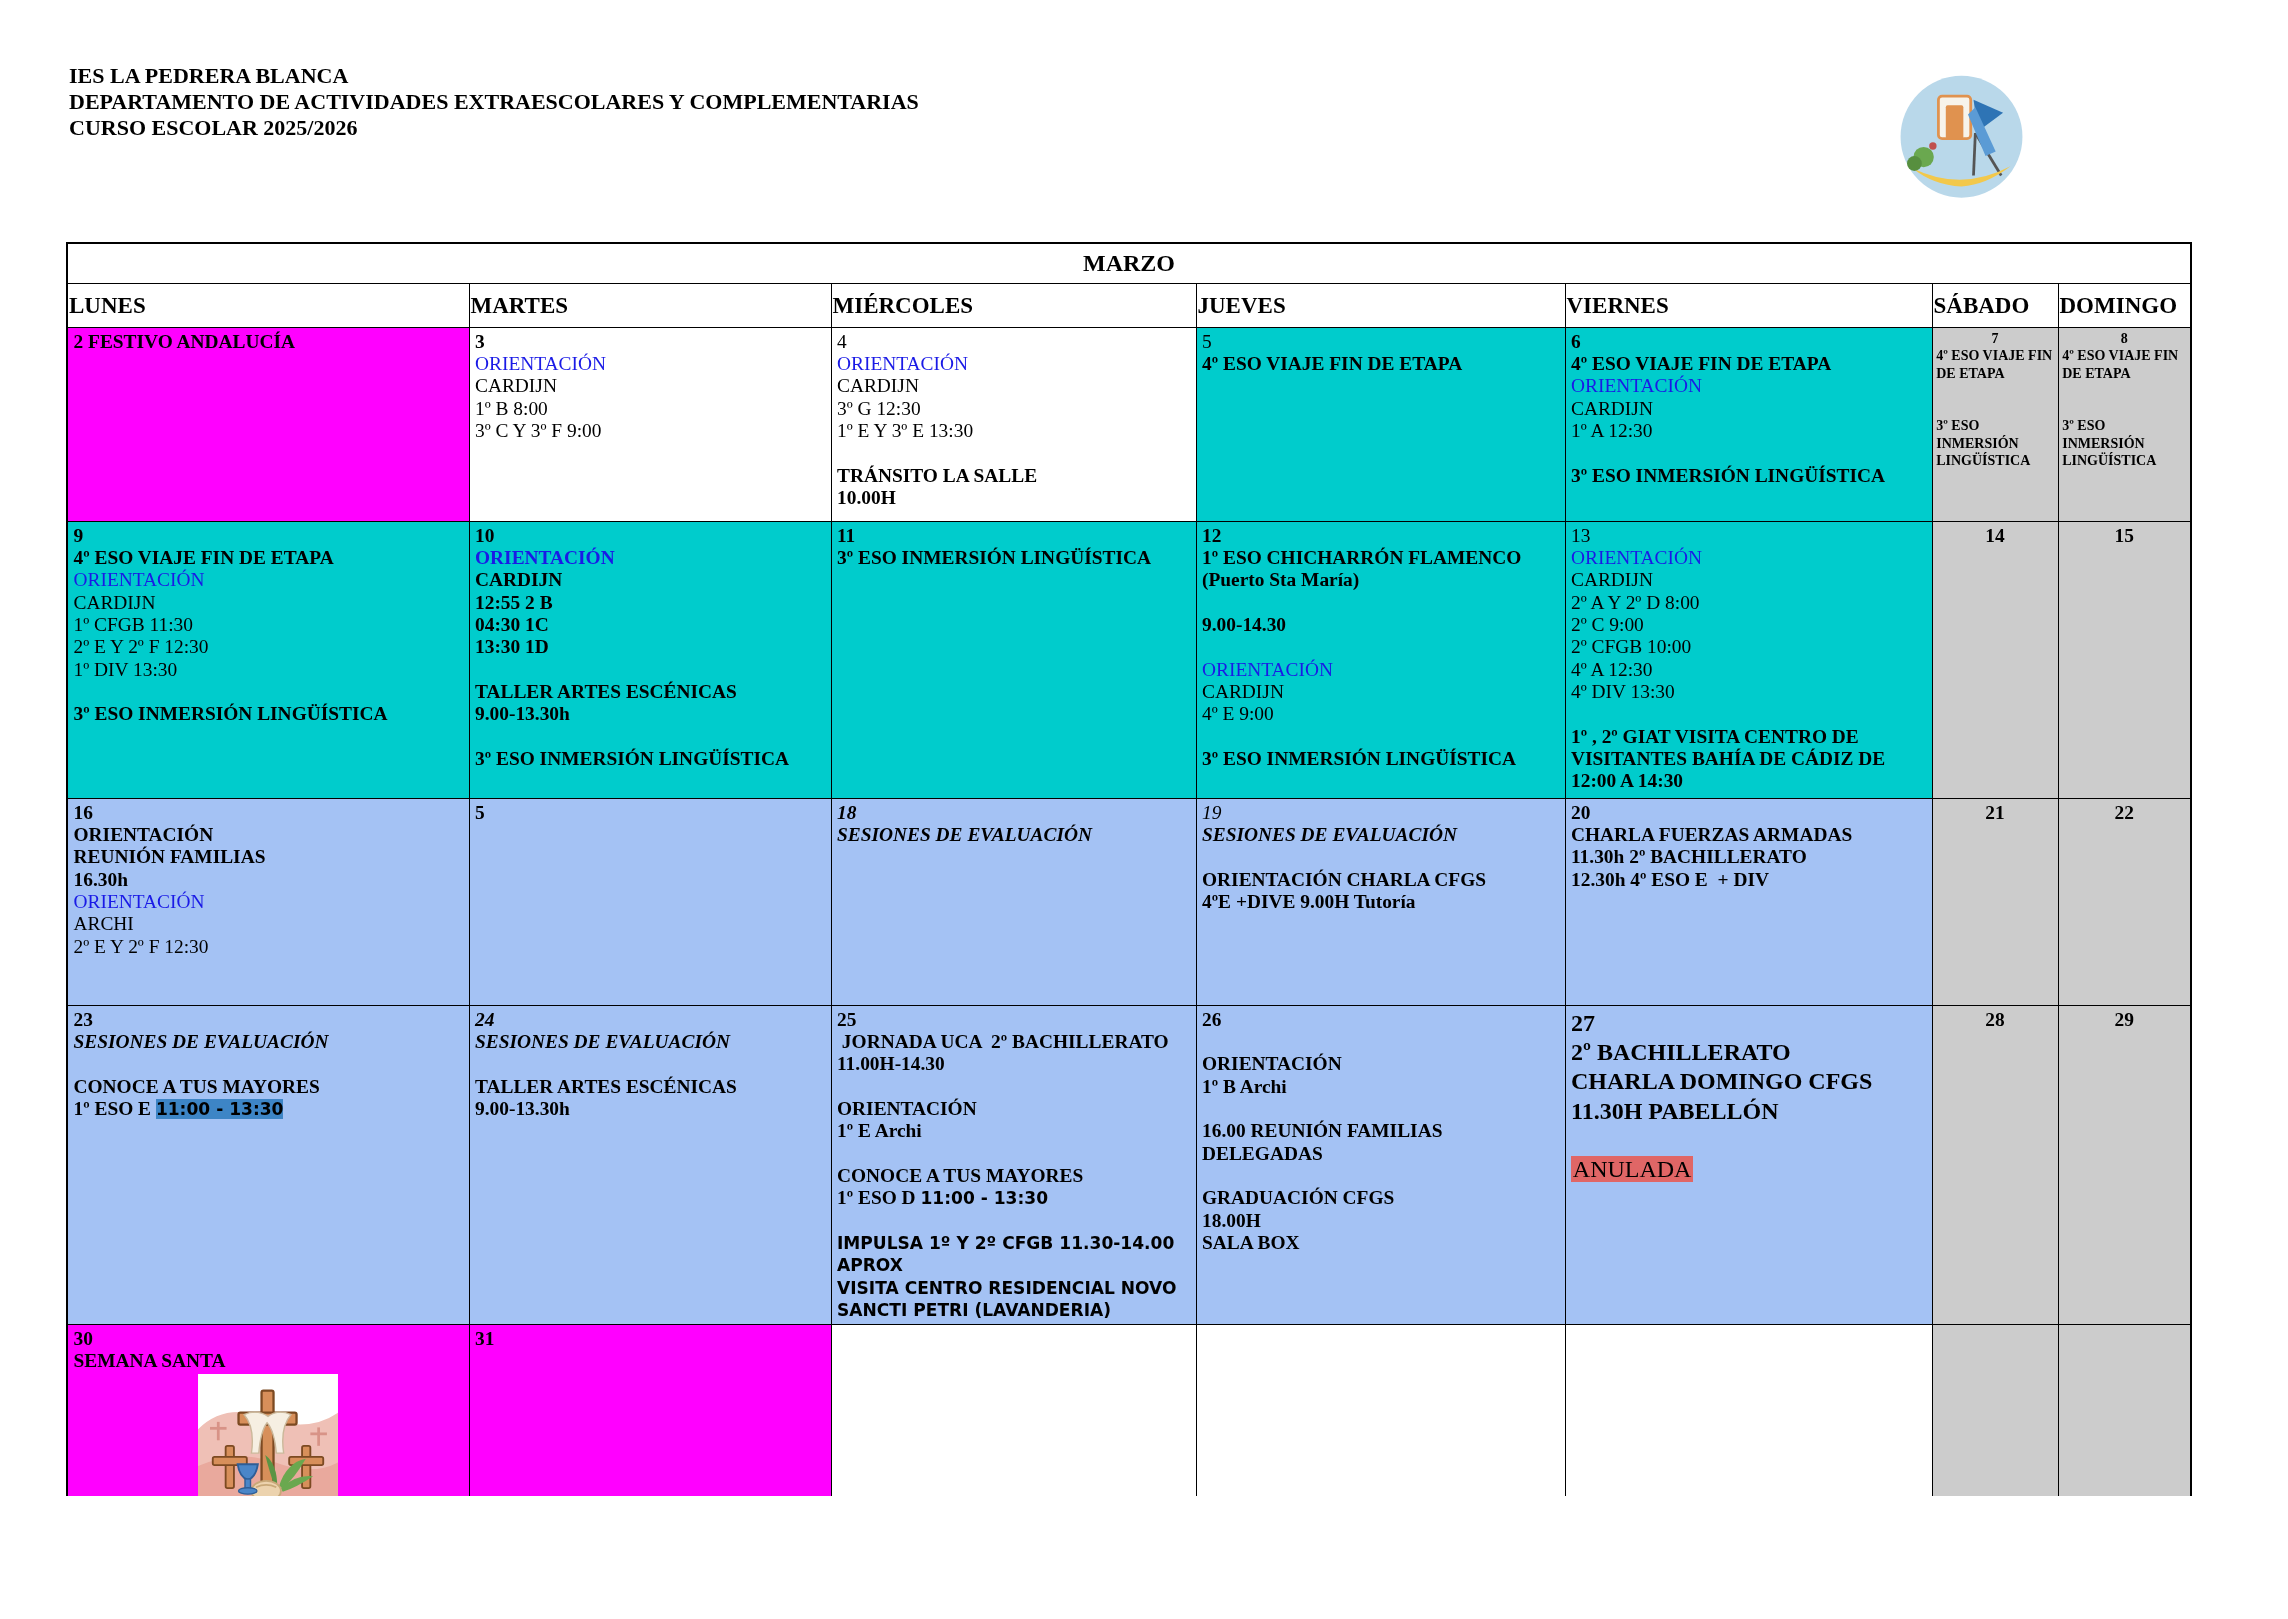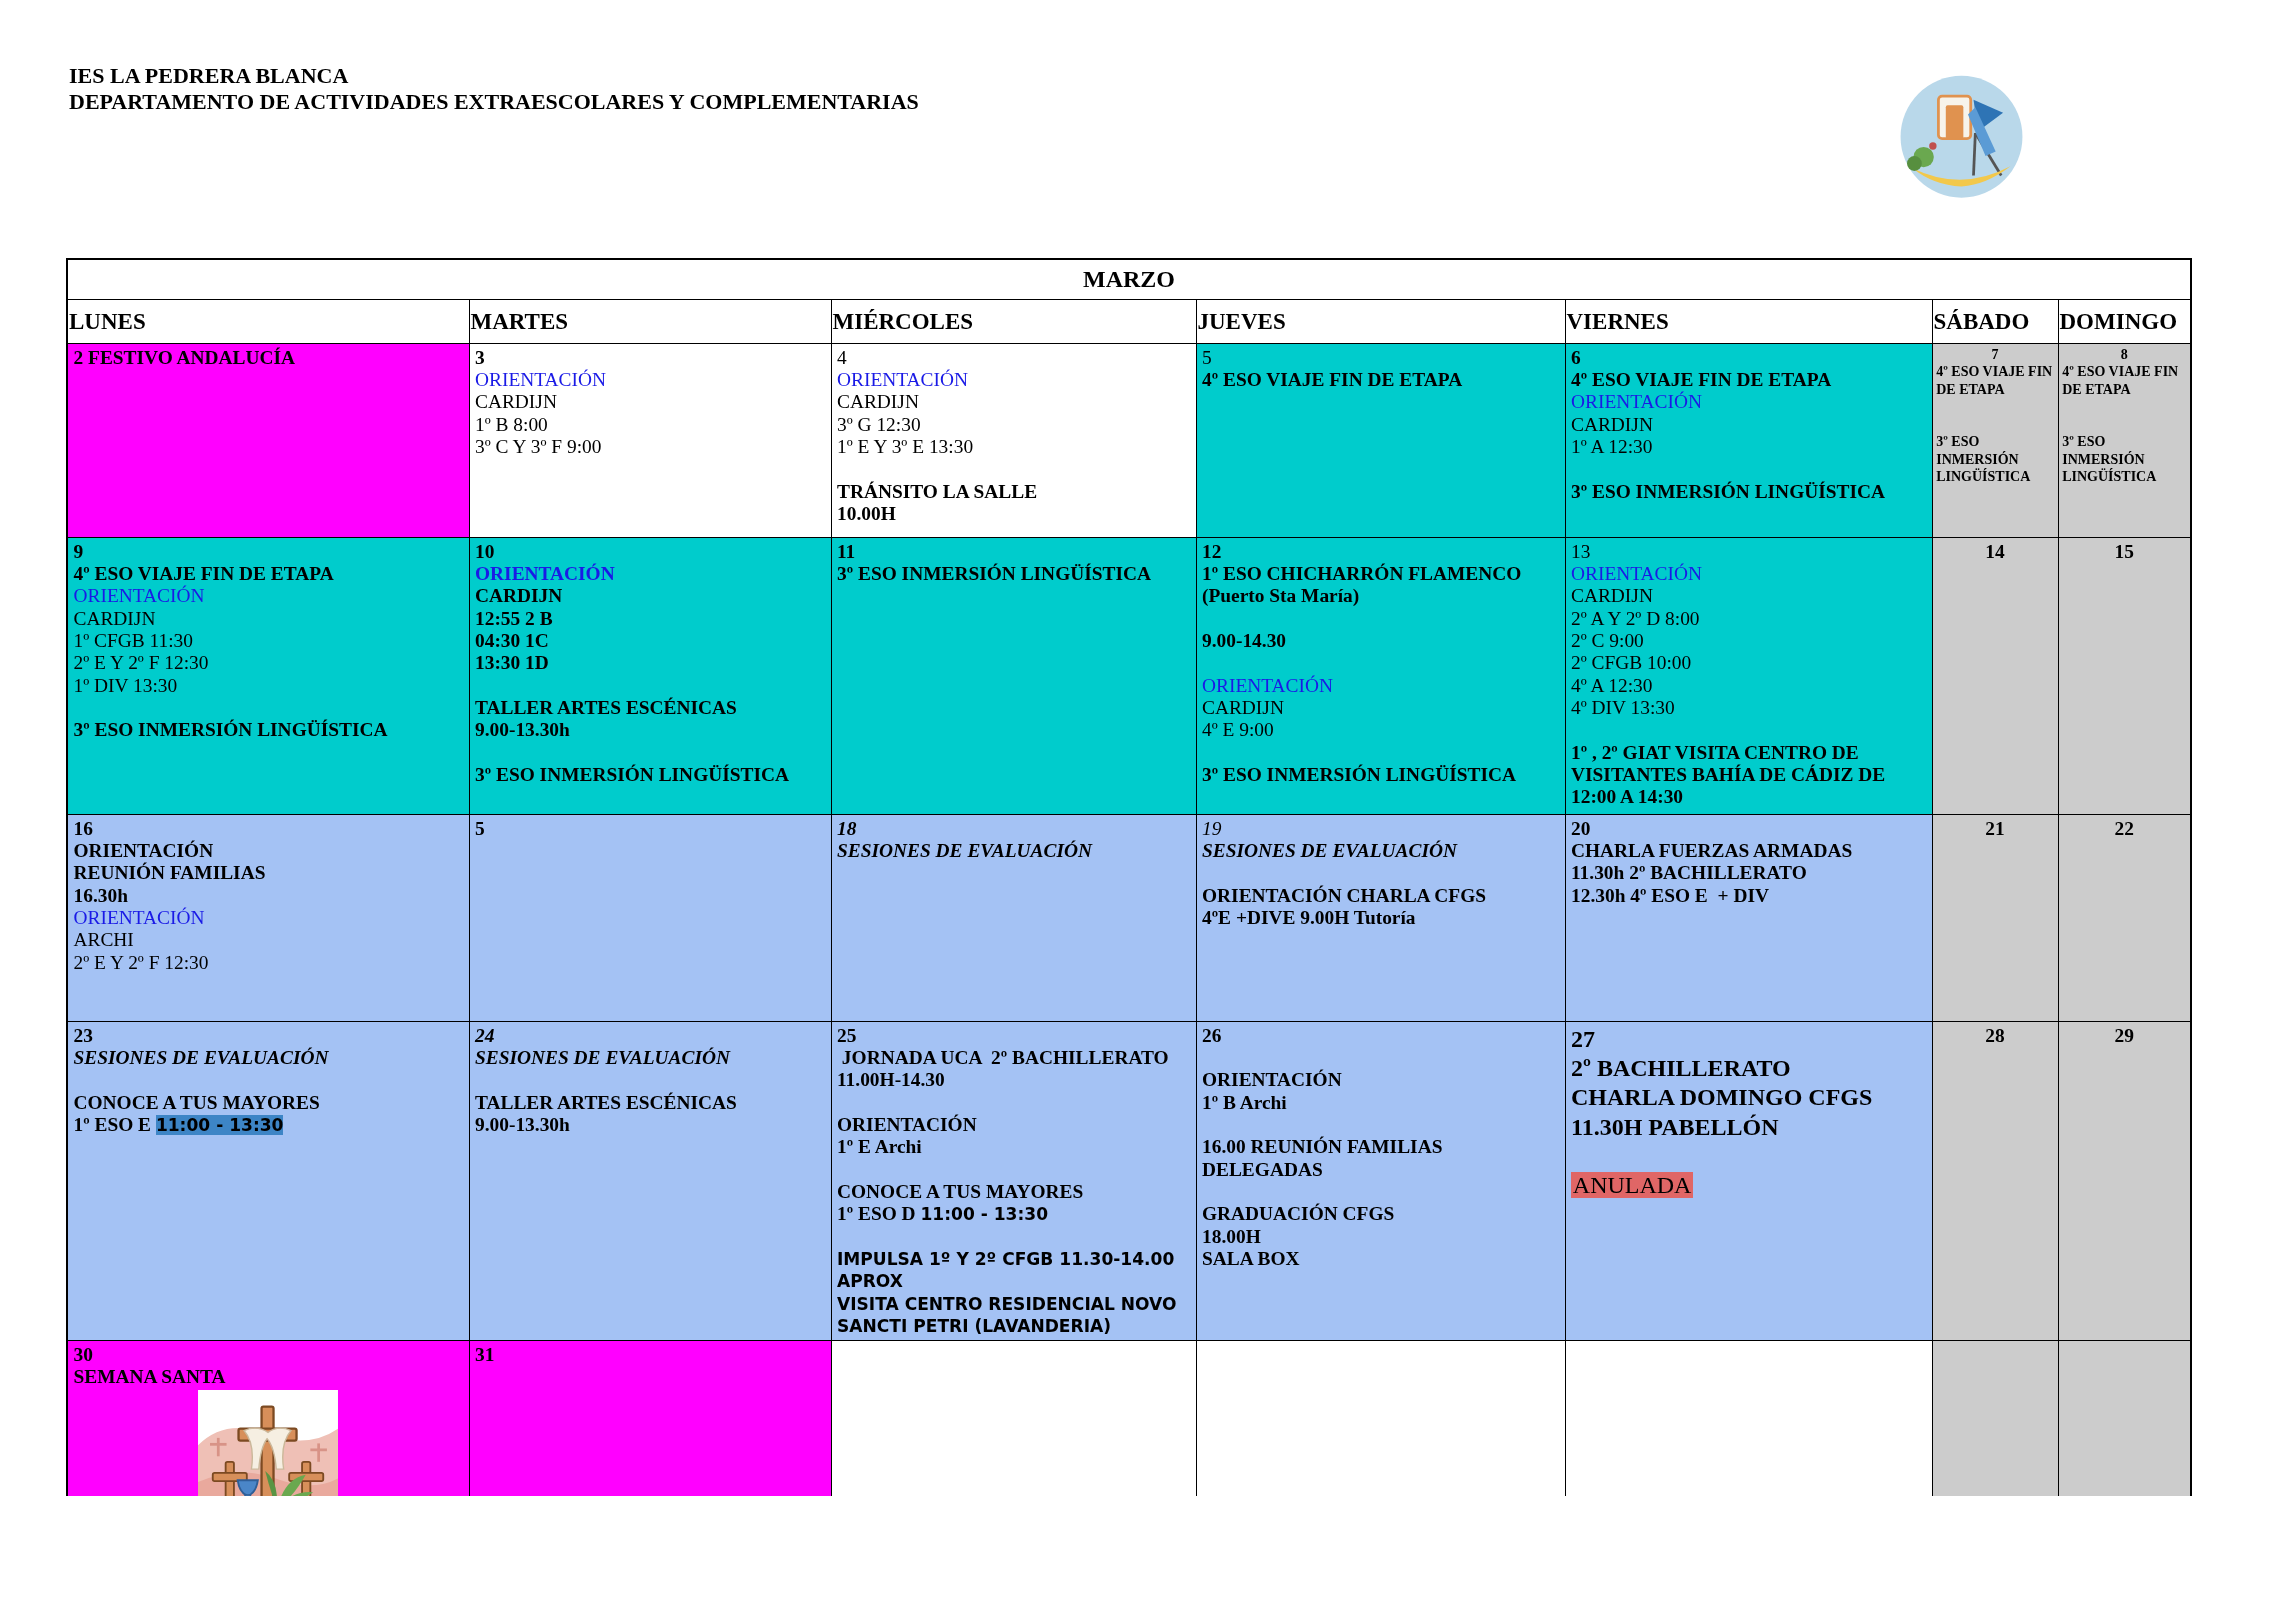--- a/index.html
+++ b/index.html
@@ -7,21 +7,21 @@
   .page{position:relative;width:2289px;height:1496px;background:#ffffff;overflow:hidden;
         font-family:"Liberation Serif","DejaVu Serif",serif;color:#000;}
 
   
   .doc-header{position:absolute;left:69px;top:63px;font-weight:bold;font-size:22px;line-height:26px;}
 
   
   .logo{position:absolute;left:1883px;top:61px;width:157px;height:157px;}
 
   
-  table.cal{position:absolute;left:66px;top:258px;width:2125px;border-collapse:collapse;
+  table.cal{position:absolute;left:66px;top:242px;width:2125px;border-collapse:collapse;
             table-layout:fixed;border:2.8px solid #000;}
   table.cal td, table.cal th{border:1.8px solid #000;}
   tr.title-row td{height:37px;text-align:center;vertical-align:middle;font-weight:bold;
                   font-size:24px;background:#fff;}
   tr.dow-row th{height:41px;text-align:left;vertical-align:middle;font-weight:bold;
                 font-size:23px;background:#fff;}
   tbody td{vertical-align:top;padding:2.8px 5.5px;font-size:19.4px;line-height:1.15;overflow:hidden;margin-top:11px;}
 
   .bg-white{background:#ffffff;}
   .bg-magenta{background:var(--magenta,#ff00ff);}
@@ -47,20 +47,21 @@
   .img-wrap{text-align:center;margin-top:1.8px;}
 </style>
 </head>
 <body>
 
 <div class="page">
 
   <div class="doc-header">
     <div>IES LA PEDRERA BLANCA</div>
     <div>DEPARTAMENTO DE ACTIVIDADES EXTRAESCOLARES Y COMPLEMENTARIAS</div>
+    <div>CURSO ESCOLAR 2025/2026</div>
   </div>
 
   <div class="logo">
     <svg width="157" height="157" viewBox="0 0 170 170">
       <circle cx="85" cy="82" r="66" fill="#b9d8ea"></circle>
       <line x1="100" y1="78" x2="128" y2="124" stroke="#555555" stroke-width="3"></line>
       <line x1="100" y1="78" x2="98" y2="124" stroke="#555555" stroke-width="3"></line>
       <rect x="60" y="38" width="35" height="46" rx="4" fill="#f7f3ea" stroke="#e0924f" stroke-width="3"></rect>
       <rect x="68" y="48" width="19" height="36" rx="2" fill="#e0924f"></rect>
       <path d="M98,42 L130,56 L103,76 Z" fill="#2e74b5"></path>

